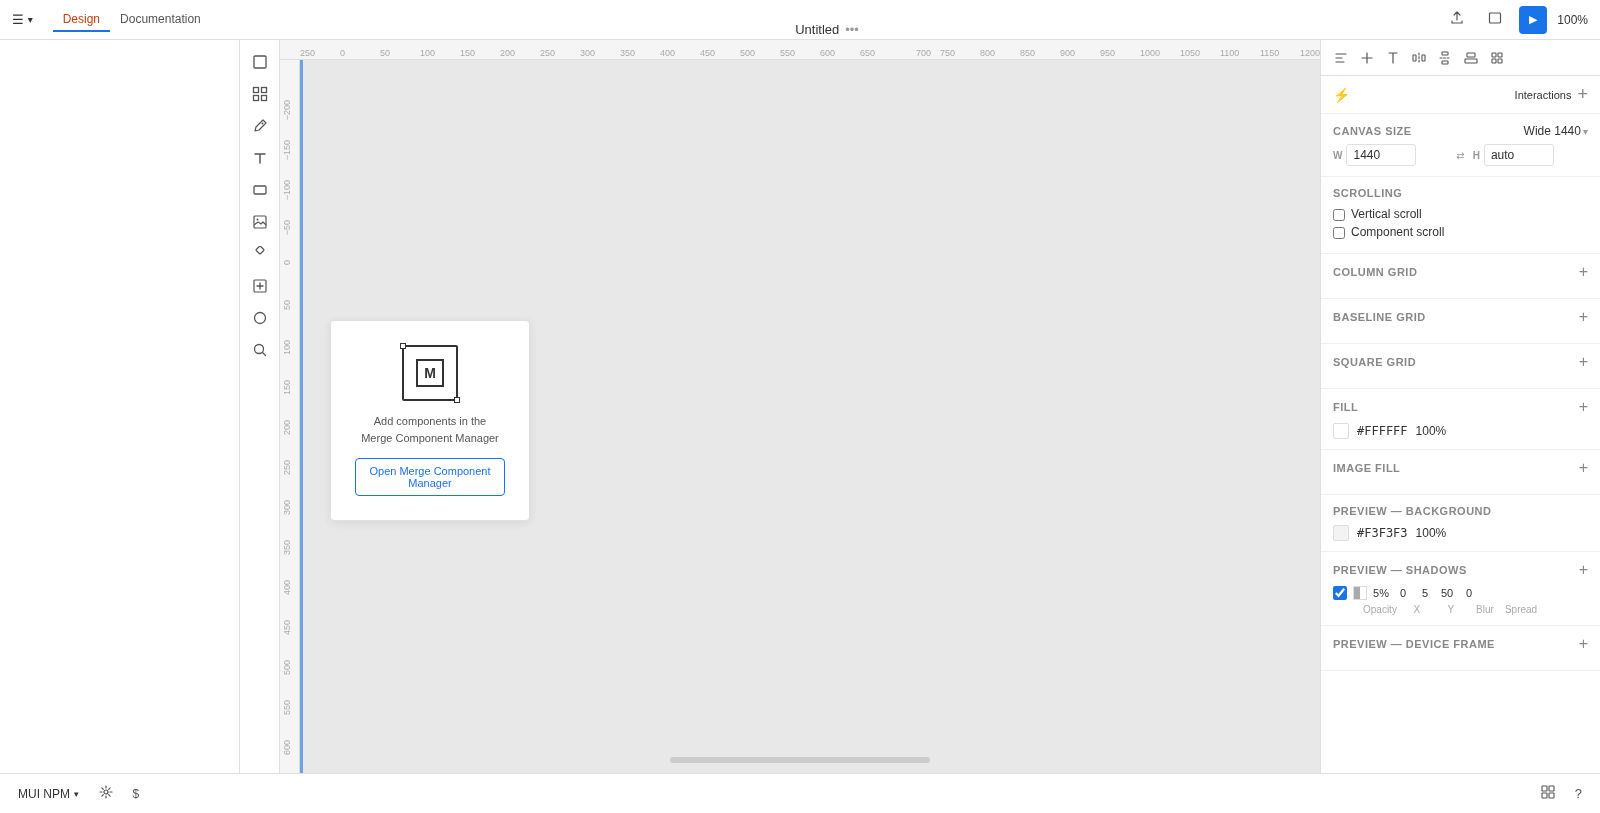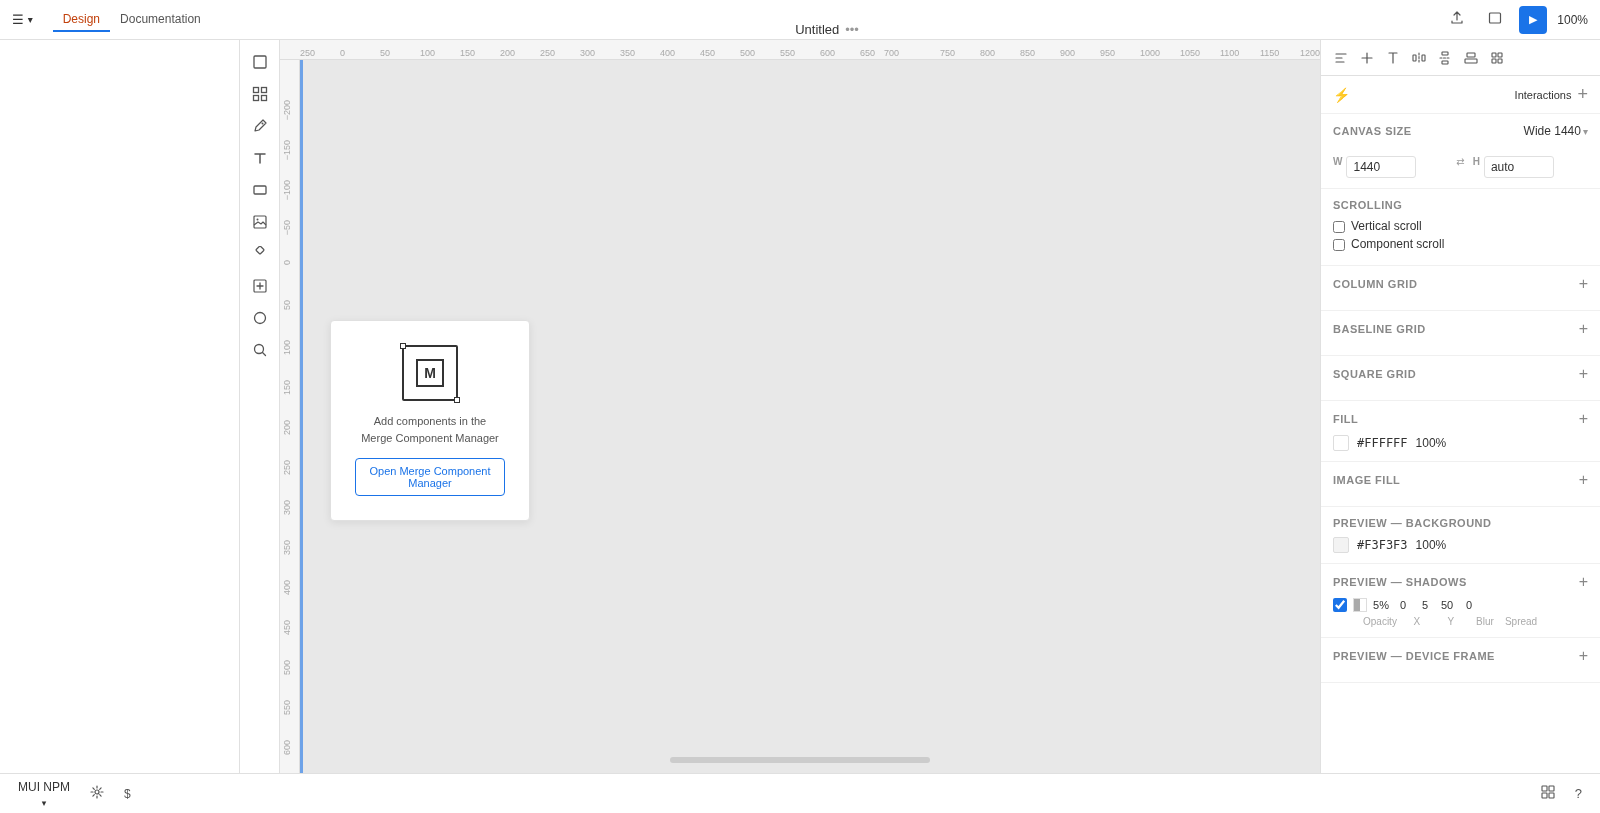--- a/index.html
+++ b/index.html
@@ -196,21 +196,20 @@
       border: none; background: none; cursor: pointer;
       display: flex; align-items: center; gap: 2px;
     }
     .wh-row { display: flex; gap: 8px; align-items: center; }
     .wh-field { display: flex; align-items: center; gap: 4px; flex: 1; }
     .wh-label { font-size: 10px; color: #999; font-weight: 600; }
     .wh-input {
       border: 1px solid #e0e0e0; border-radius: 3px;
       padding: 3px 6px; font-size: 12px; width: 70px;
       color: #333;
-      margin-top: 12px;
     }
     .wh-swap { color: #999; font-size: 10px; cursor: pointer; }
 
     
     .checkbox-row { display: flex; align-items: flex-end; gap: 6px; margin-bottom: 4px; cursor: pointer; }
     .checkbox-row input[type=checkbox] { width: 12px; height: 12px; cursor: pointer; }
     .checkbox-label { font-size: 12px; color: #333; }
 
     
     .fill-row { display: flex; align-items: center; gap: 8px; }
@@ -234,21 +233,21 @@
       height: 40px;
       background: #ffffff;
       border-top: 1px solid #e0e0e0;
       display: flex; align-items: center;
       justify-content: space-between;
       padding: 0 12px;
       z-index: 100;
     }
     .bottom-left { display: flex; align-items: center; gap: 8px; }
     .bottom-right { display: flex; align-items: center; gap: 8px; }
-    .bottom-btn { display: flex; align-items: center; gap: 4px; font-size: 12px; color: #333; cursor: pointer; padding: 4px 6px; border-radius: 3px; flex-direction: column; }
+    .bottom-btn { display: flex; align-items: center; gap: 4px; font-size: 12px; color: #333; cursor: pointer; padding: 4px 6px; border-radius: 3px; }
 
     
     .scrollbar-hint {
       position: absolute;
       bottom: 10px;
       left: 50%;
       transform: translateX(-50%);
       width: 260px; height: 6px;
       background: #ccc;
       border-radius: 3px;
@@ -395,21 +394,21 @@
       <span class="ruler-num" style="left:200px;">200</span>
       <span class="ruler-num" style="left:240px;">250</span>
       <span class="ruler-num" style="left:280px;">300</span>
       <span class="ruler-num" style="left:320px;">350</span>
       <span class="ruler-num" style="left:360px;">400</span>
       <span class="ruler-num" style="left:400px;">450</span>
       <span class="ruler-num" style="left:440px;">500</span>
       <span class="ruler-num" style="left:480px;">550</span>
       <span class="ruler-num" style="left:520px;">600</span>
       <span class="ruler-num" style="left:560px;">650</span>
-      <span class="ruler-num" style="left:584px;">700</span>
+      <span class="ruler-num" style="left:616px;">700</span>
       <span class="ruler-num" style="left:640px;">750</span>
       <span class="ruler-num" style="left:680px;">800</span>
       <span class="ruler-num" style="left:720px;">850</span>
       <span class="ruler-num" style="left:760px;">900</span>
       <span class="ruler-num" style="left:800px;">950</span>
       <span class="ruler-num" style="left:840px;">1000</span>
       <span class="ruler-num" style="left:880px;">1050</span>
       <span class="ruler-num" style="left:920px;">1100</span>
       <span class="ruler-num" style="left:960px;">1150</span>
       <span class="ruler-num" style="left:1000px;">1200</span>

